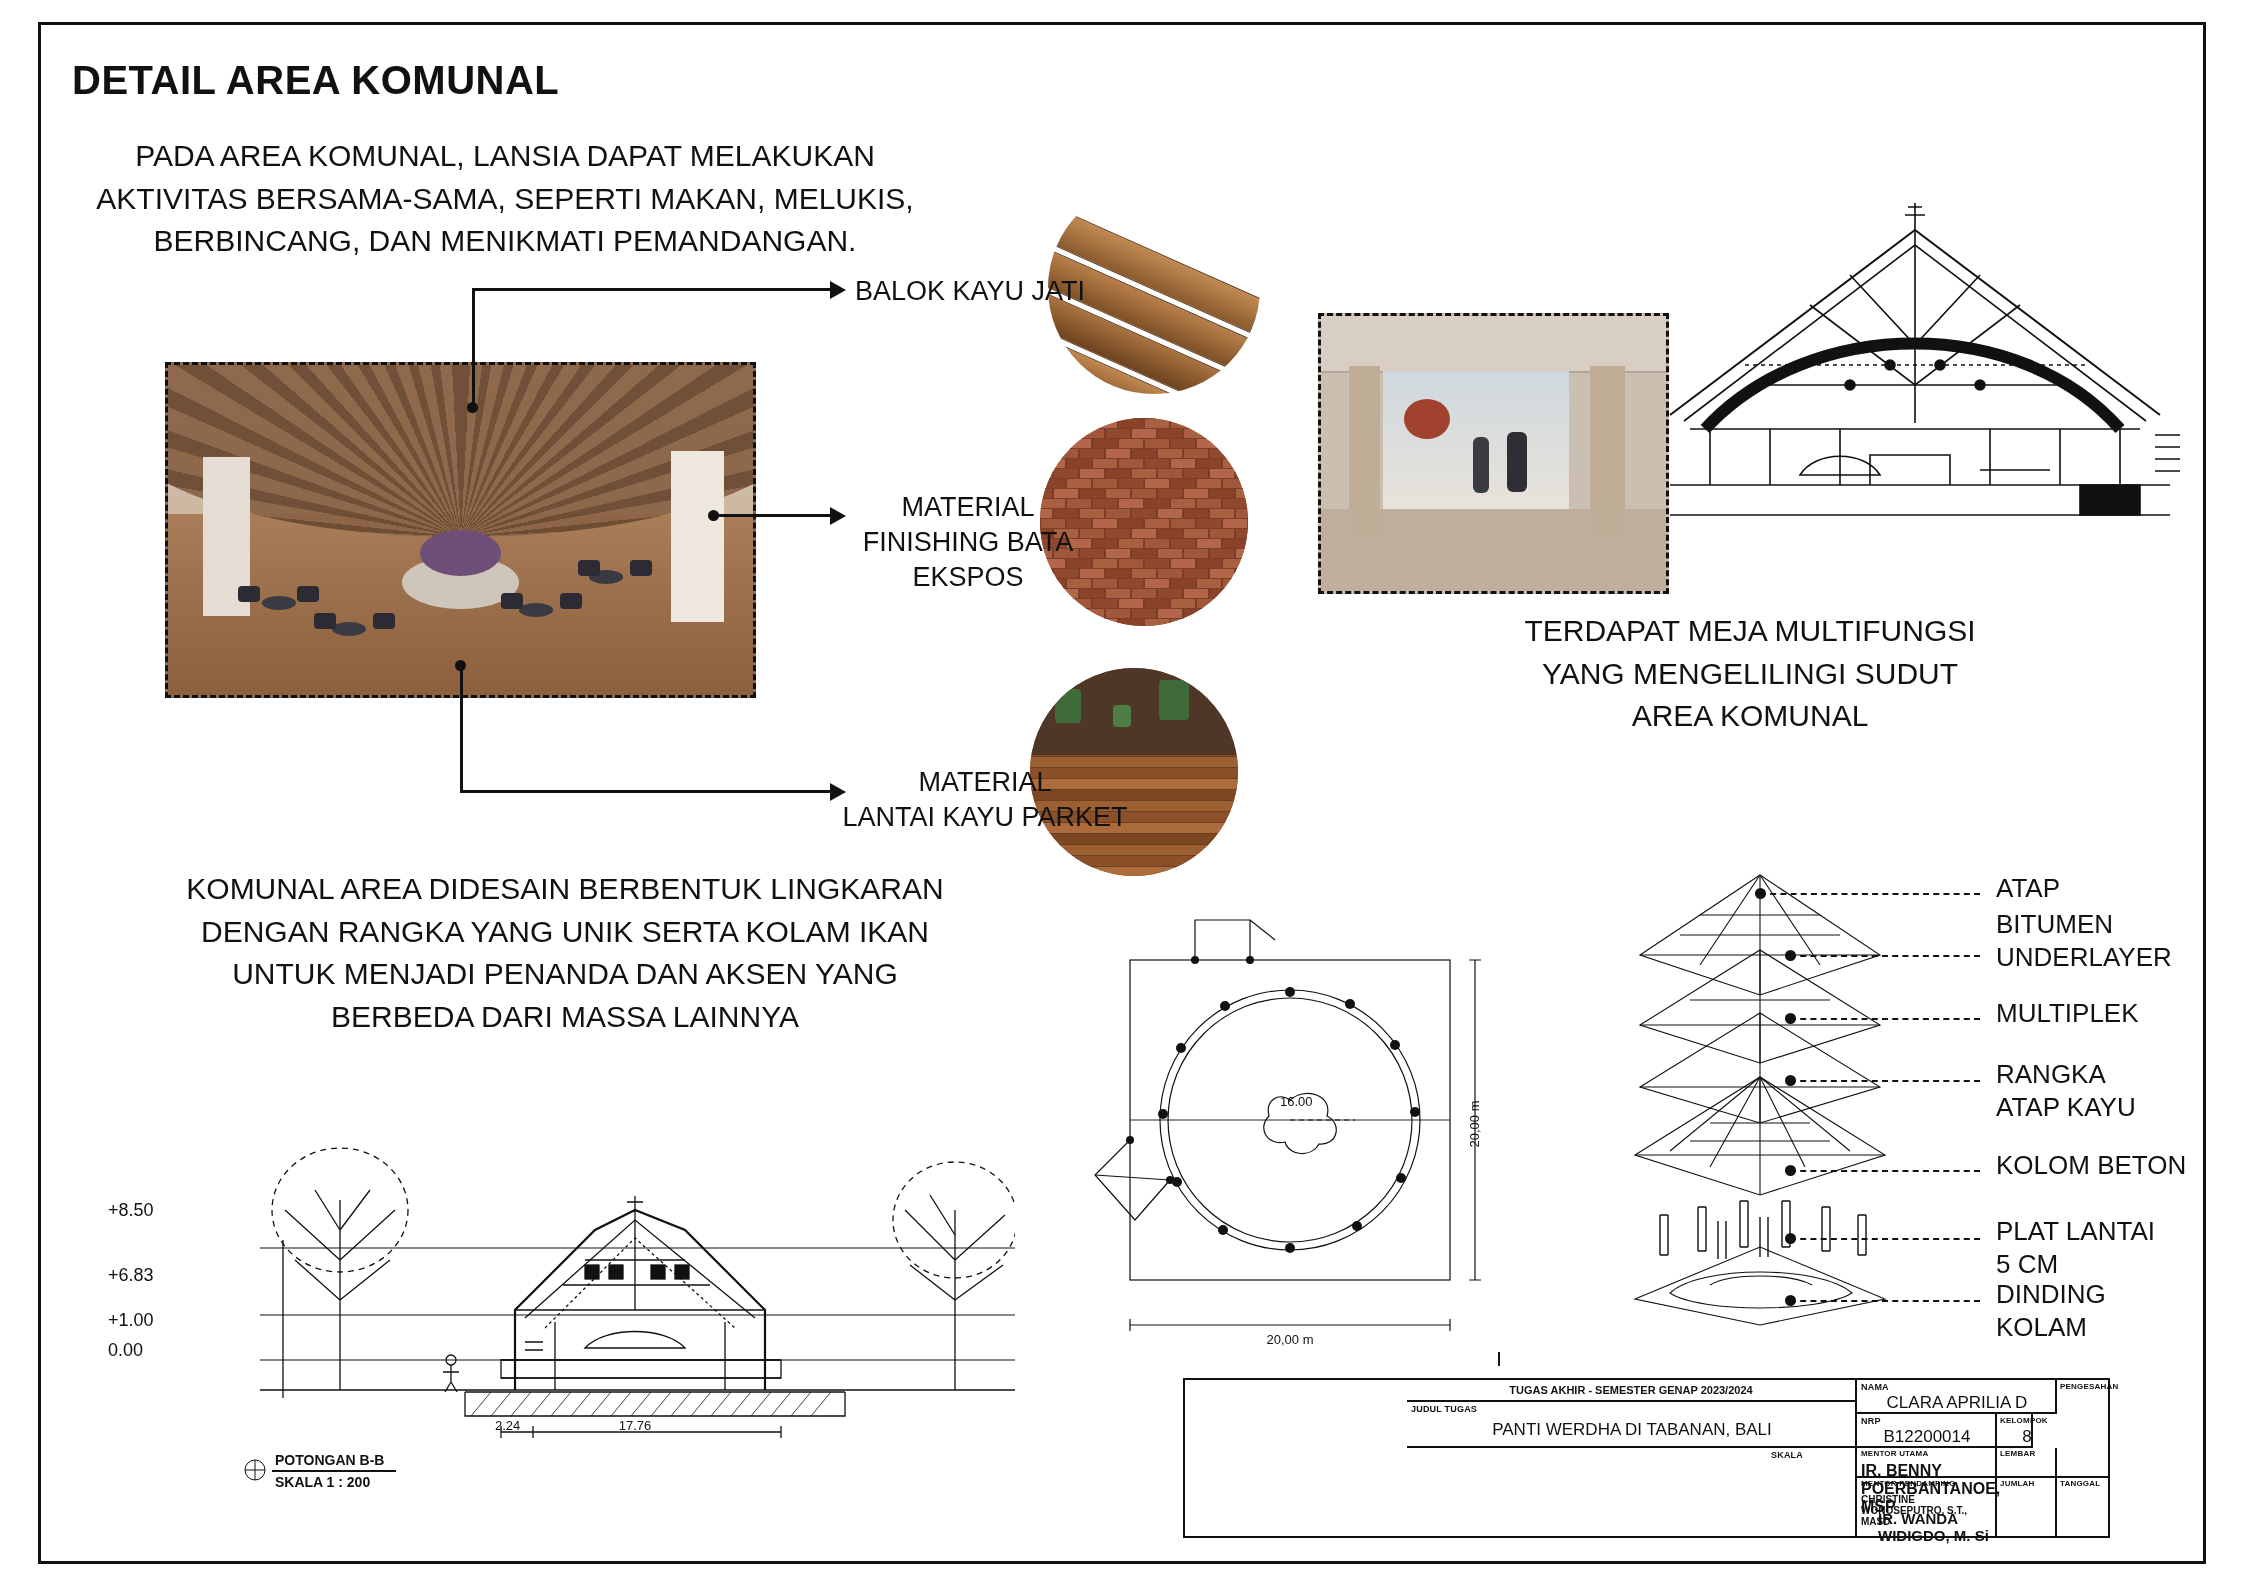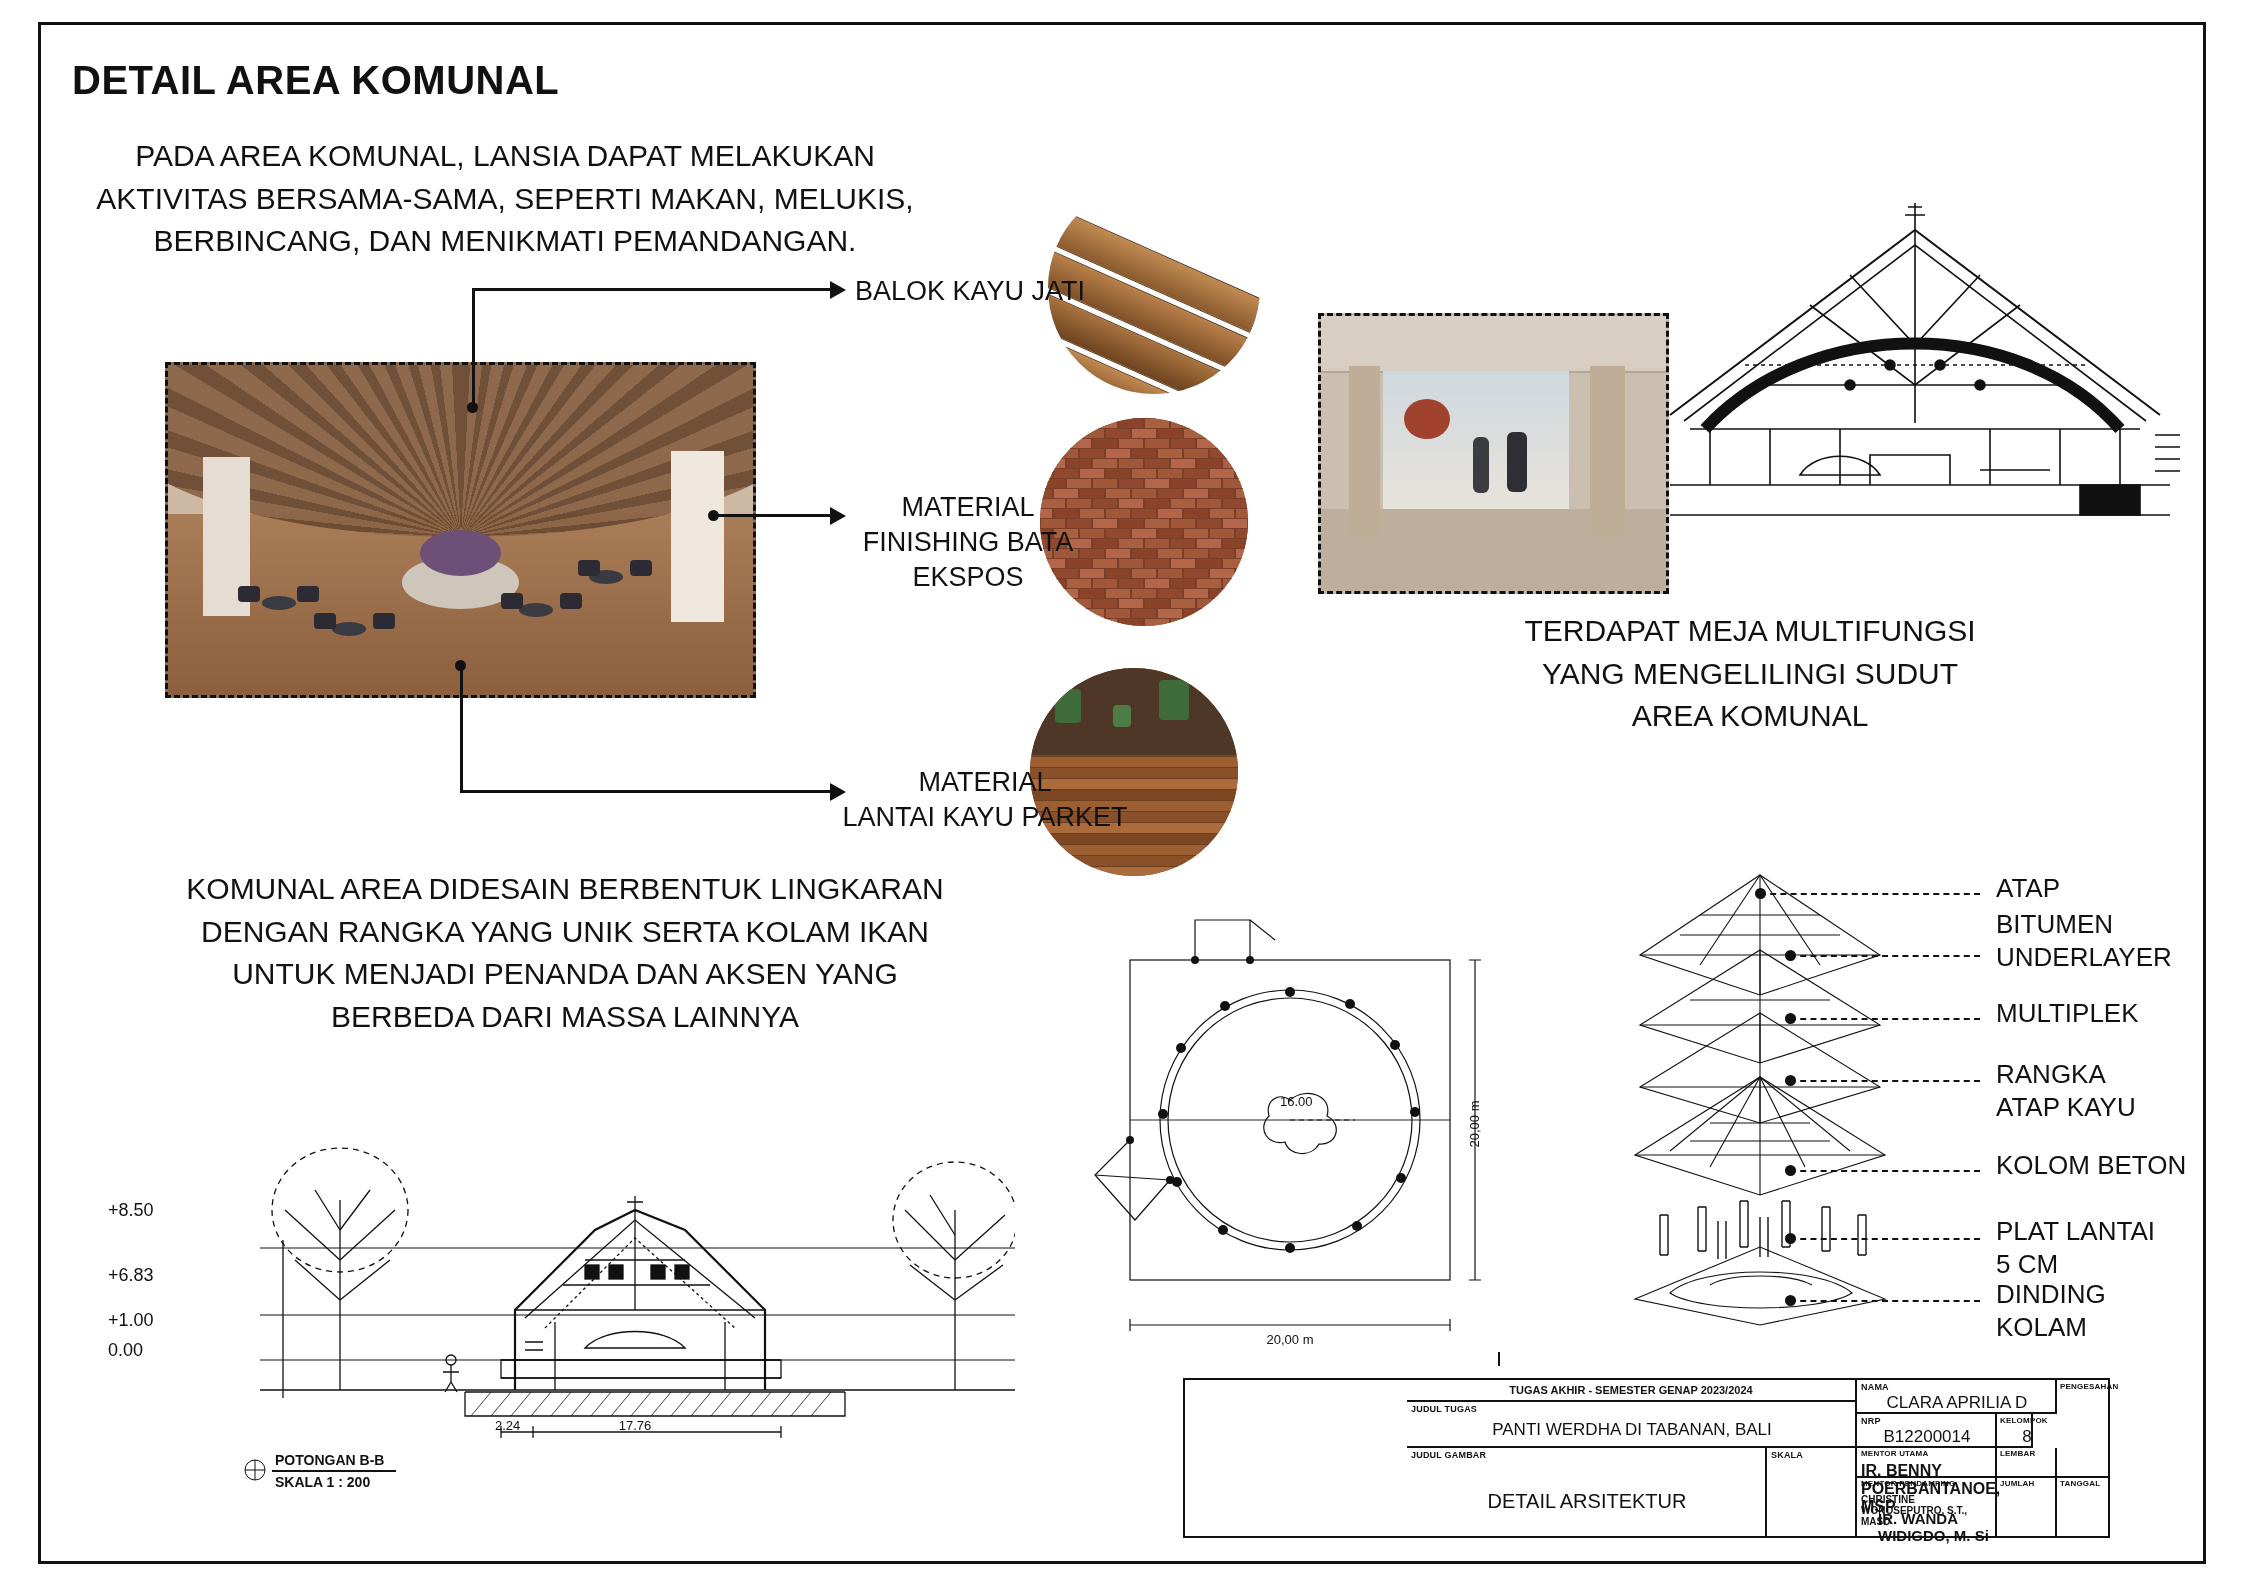--- a/index.html
+++ b/index.html
@@ -582,24 +582,20 @@
 
     <div class="cell" style="left:222px;top:0;width:450px;height:22px;">
       <div style="text-align:center;font-size:11px;font-weight:bold;line-height:20px;">TUGAS AKHIR - SEMESTER GENAP 2023/2024</div>
     </div>
 
     <div class="cell" style="left:222px;top:22px;width:450px;height:46px;">
       <div class="tb-lbl" style="position:absolute;left:4px;top:2px;">JUDUL TUGAS</div>
       <div class="tb-val" style="position:absolute;left:0;top:18px;width:450px;">PANTI WERDHA DI TABANAN, BALI</div>
     </div>
 
-    <div class="cell" style="left:222px;top:68px;width:360px;height:90px;border-bottom:none;">
-      <div class="tb-lbl" style="position:absolute;left:4px;top:2px;">JUDUL GAMBAR</div>
-      <div class="tb-val" style="position:absolute;left:0;top:42px;width:360px;font-size:20px;">DETAIL ARSITEKTUR</div>
-    </div>
 
     <div class="cell" style="left:582px;top:68px;width:90px;height:90px;border-bottom:none;">
       <div class="tb-lbl" style="position:absolute;left:4px;top:2px;">SKALA</div>
       <div class="tb-val" style="position:absolute;left:0;top:40px;width:90px;"></div>
     </div>
 
     <div class="cell" style="left:672px;top:0;width:200px;height:34px;">
       <div class="tb-lbl" style="position:absolute;left:4px;top:2px;">NAMA</div>
       <div class="tb-val" style="position:absolute;left:0;top:13px;width:200px;">CLARA APRILIA D</div>
     </div>

